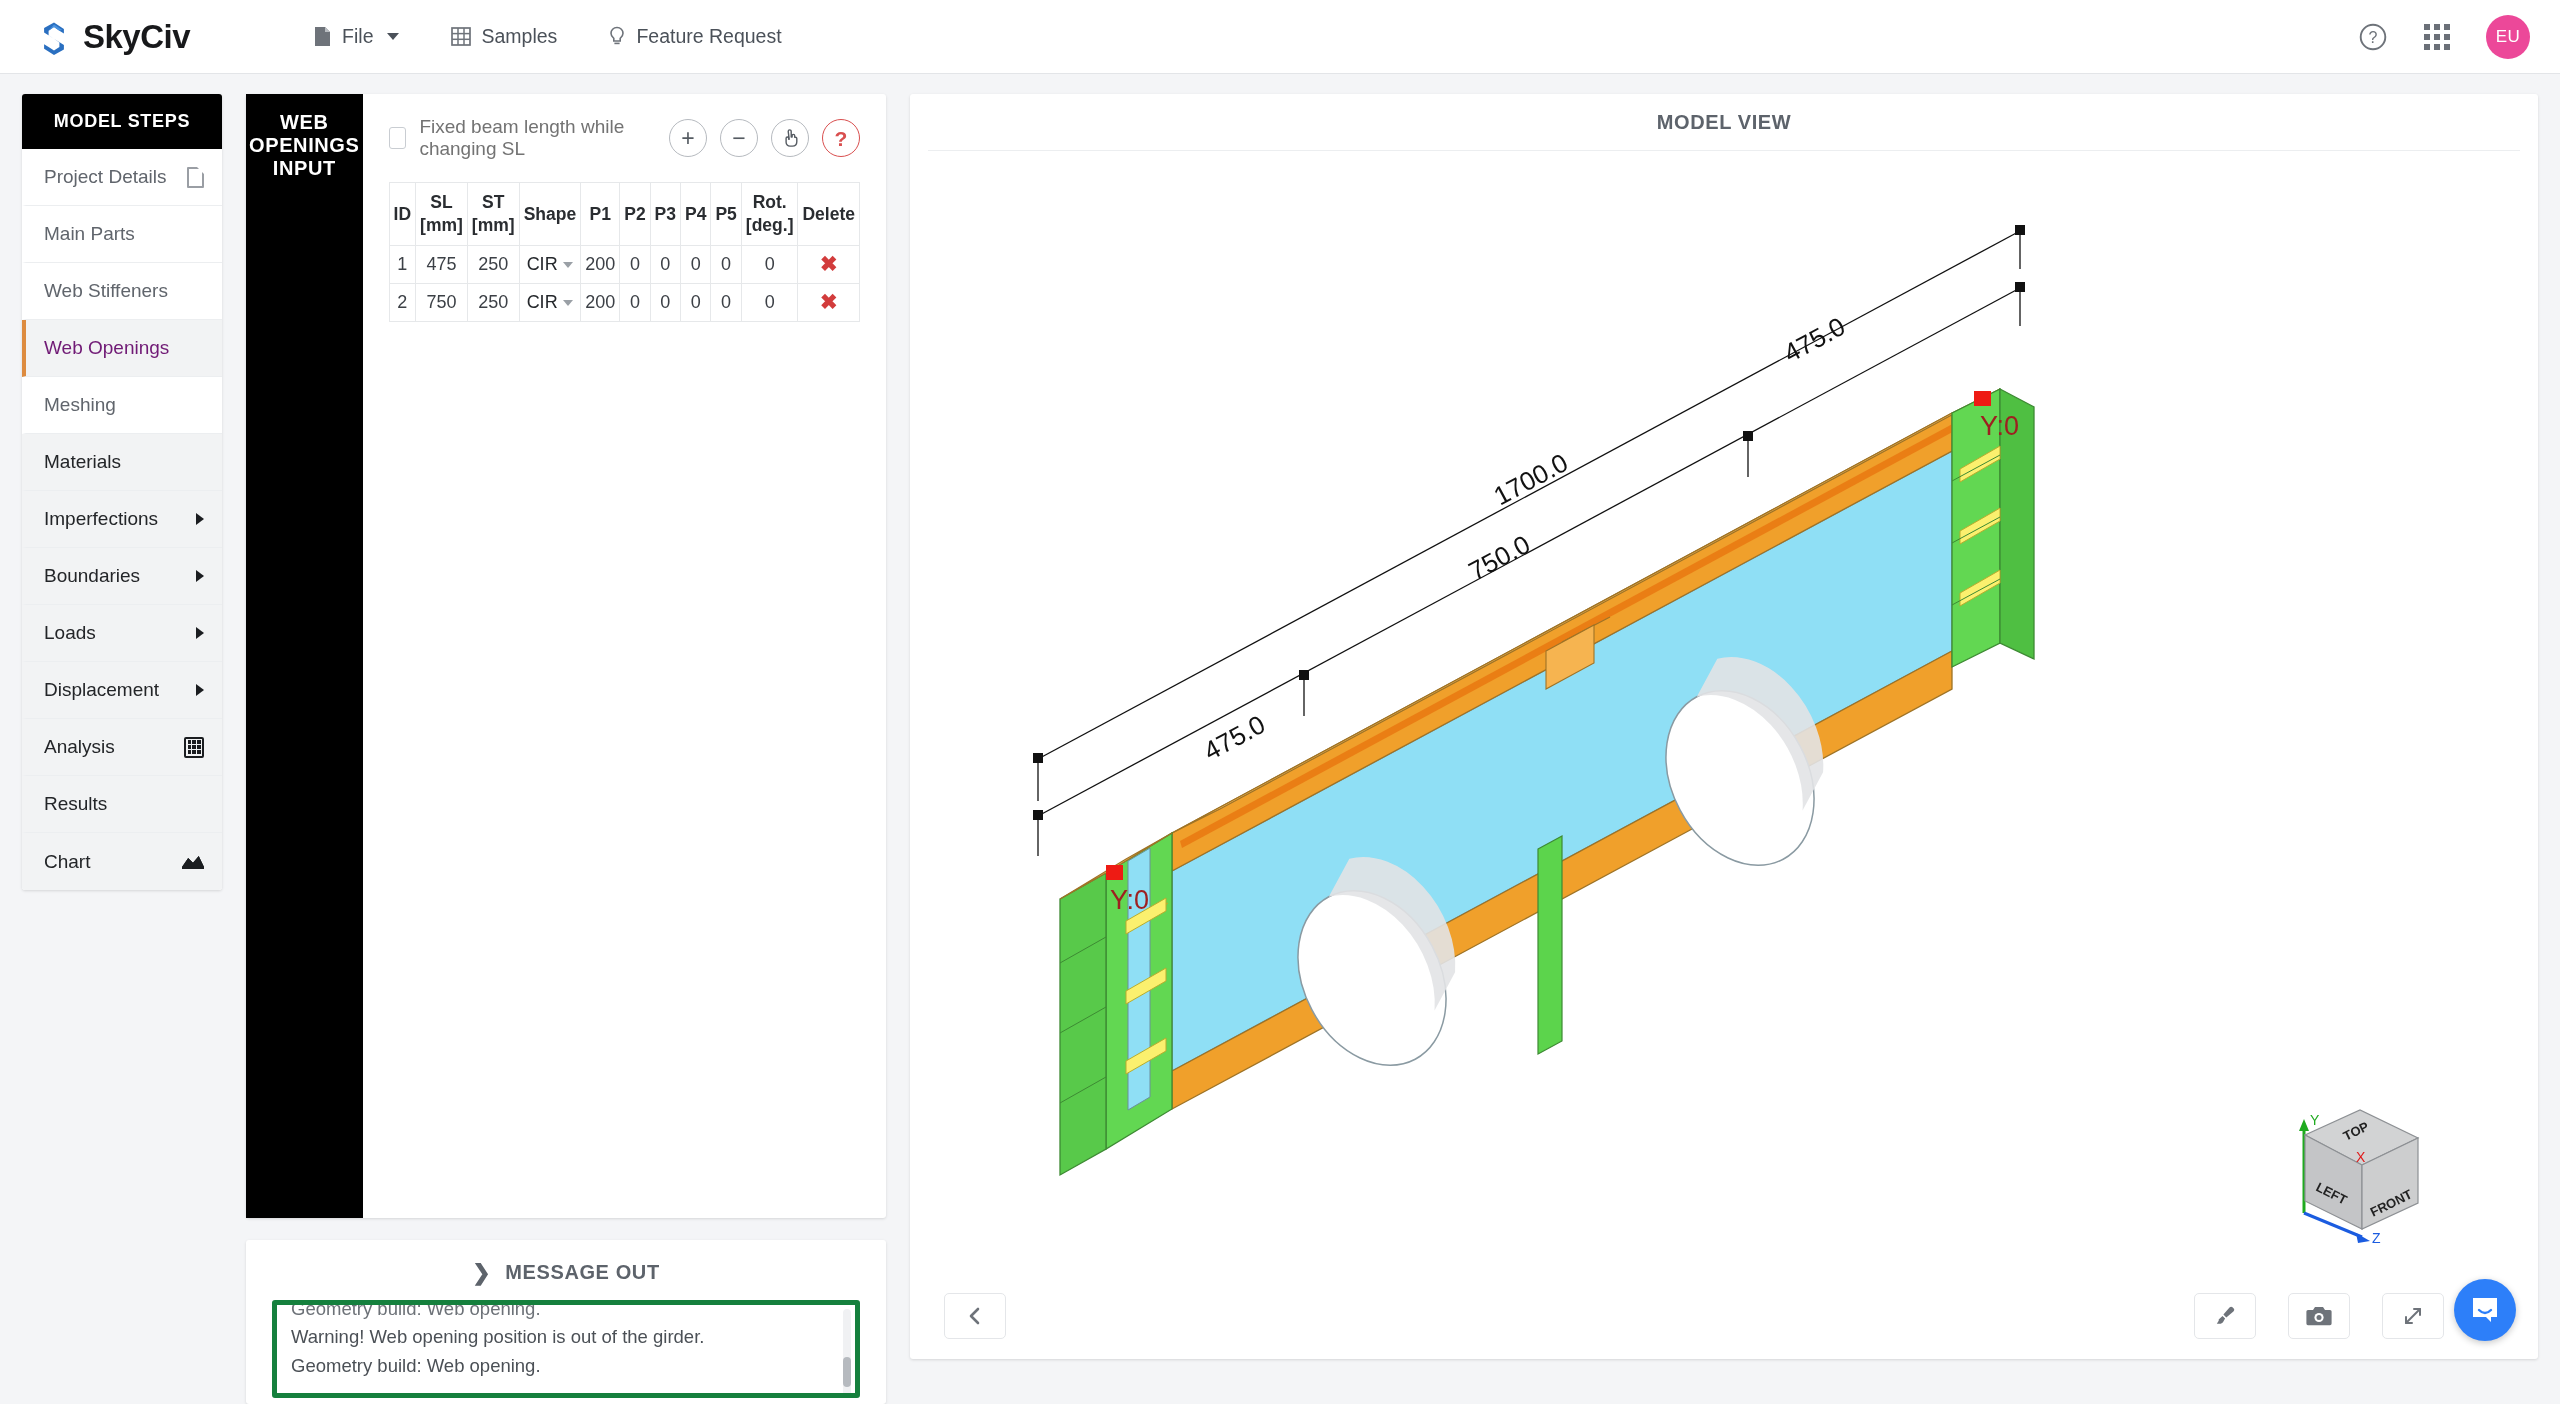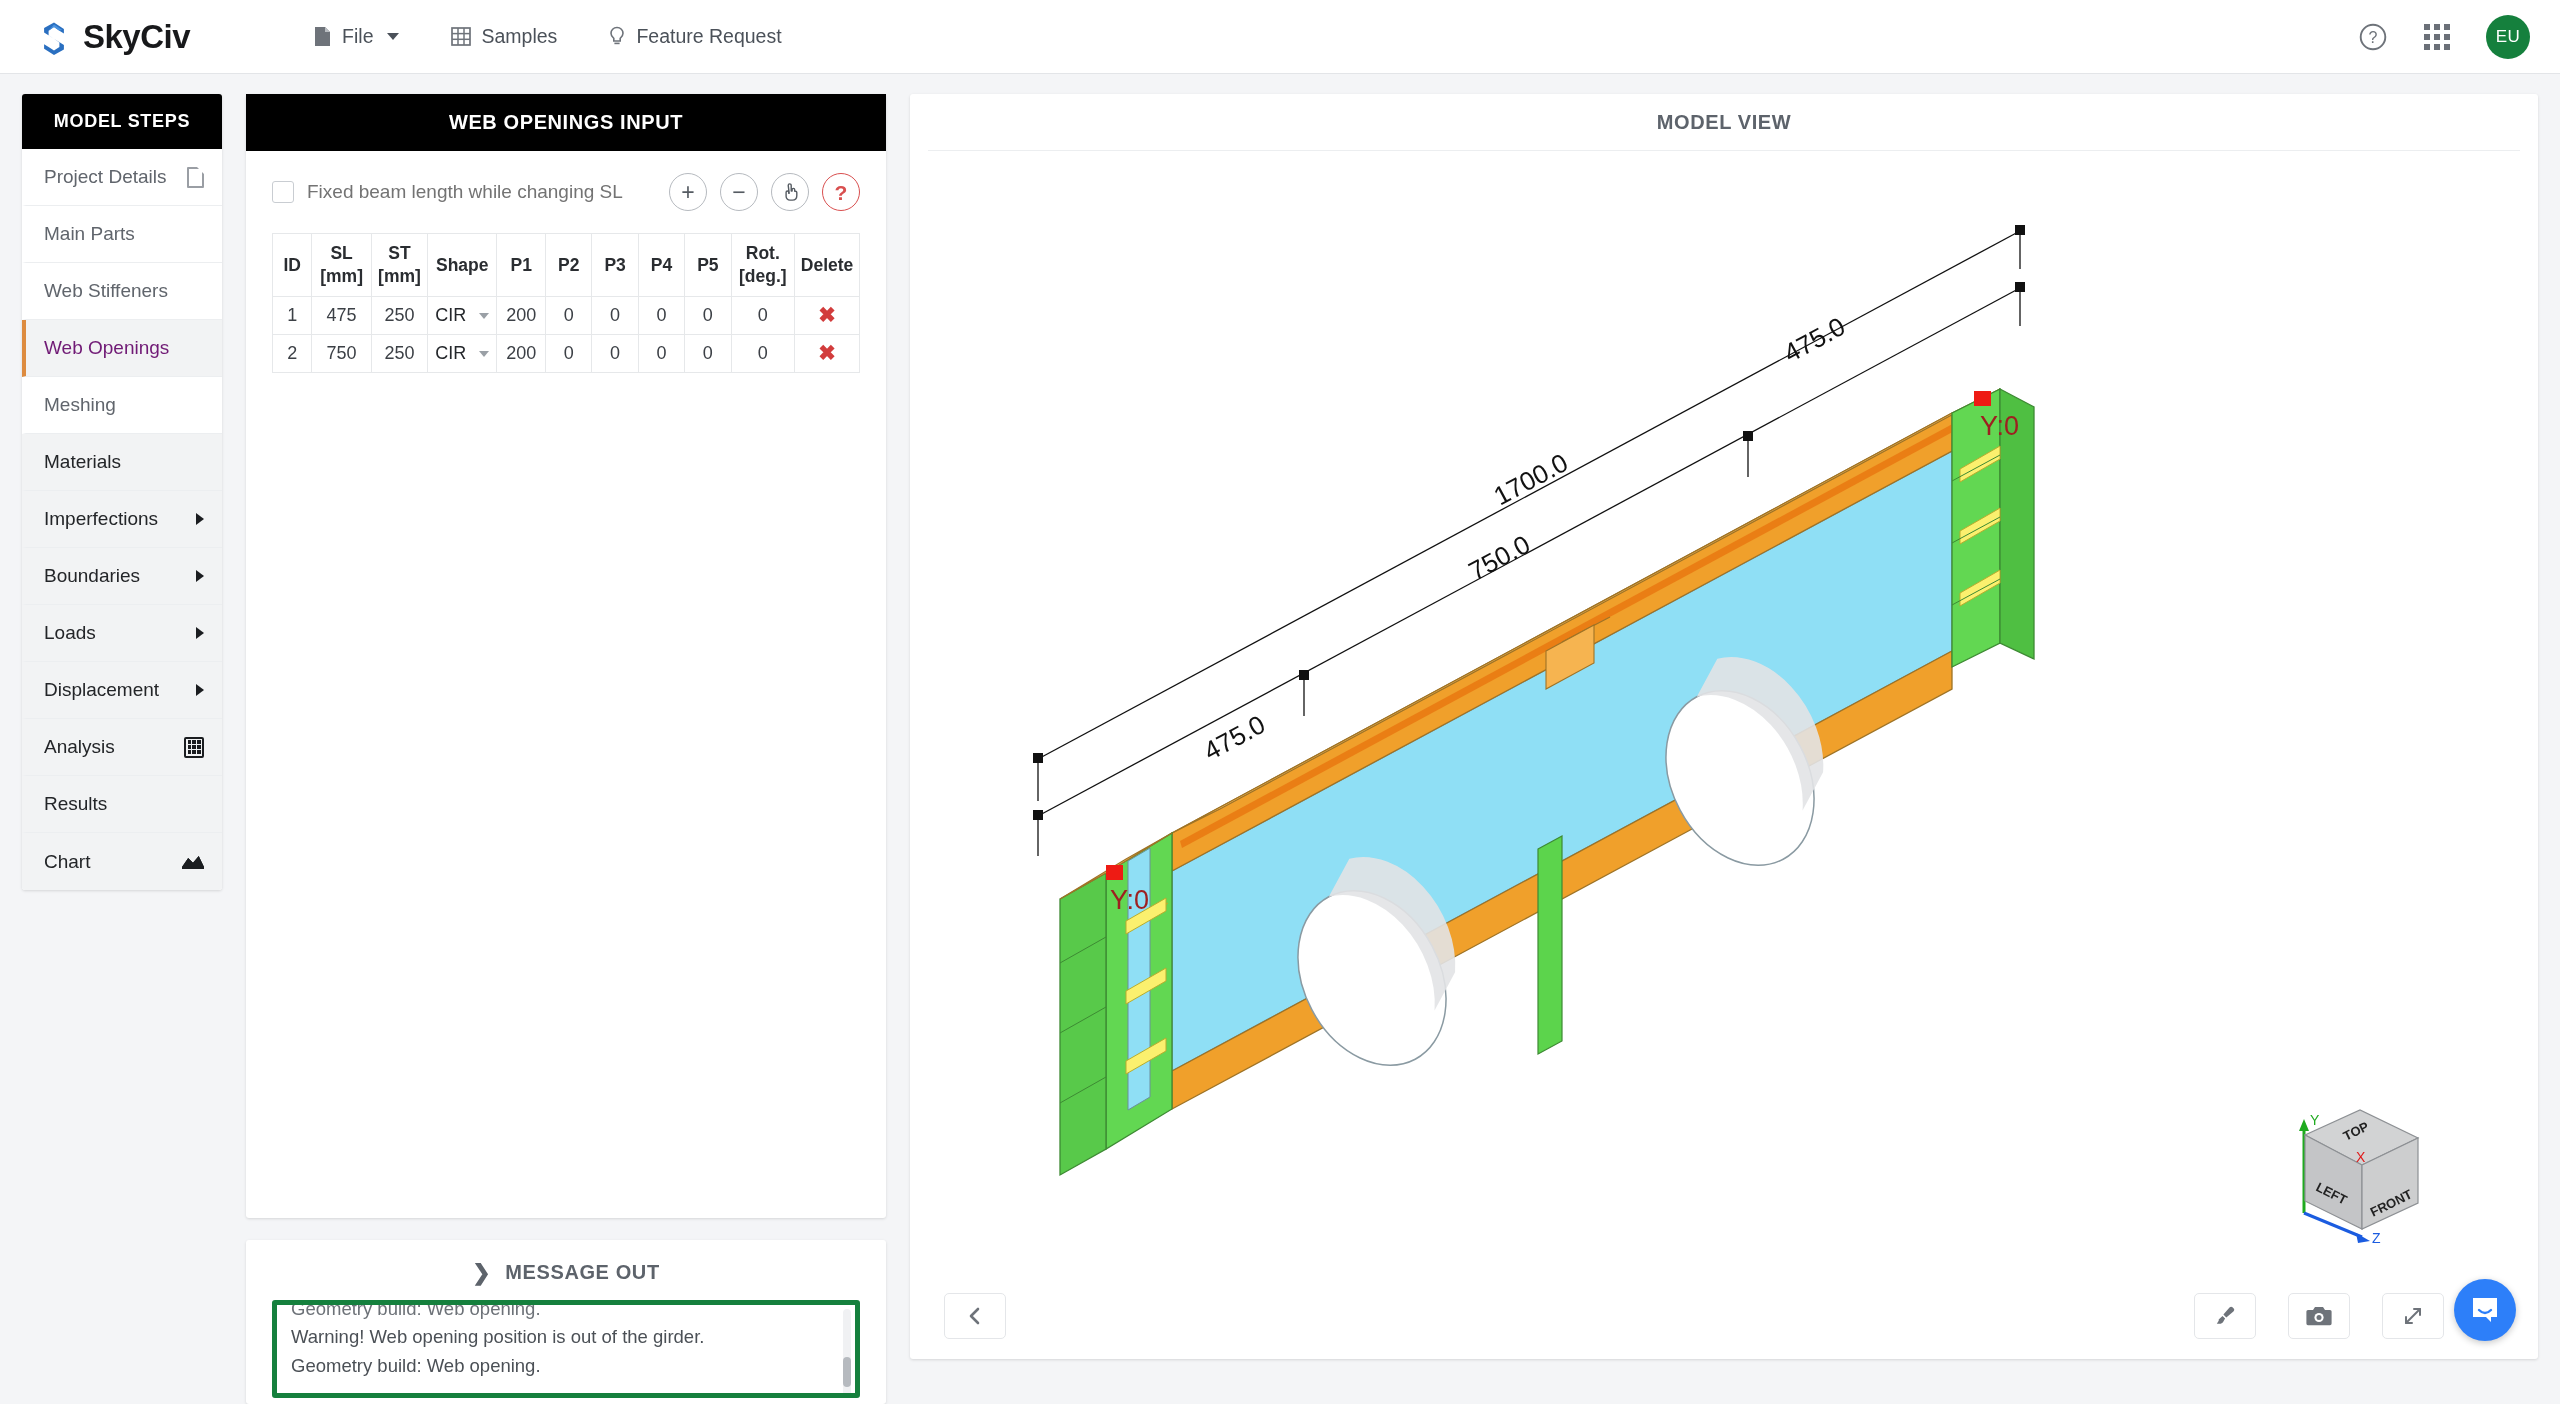--- a/index.html
+++ b/index.html
@@ -31,21 +31,21 @@
     border-left: 6px solid transparent; border-right: 6px solid transparent;
     border-top: 7px solid #4b5159;
   }
 
   .topright { position: absolute; right: 30px; display: flex; align-items: center; gap: 36px; }
   .icon-btn { cursor: pointer; display: flex; align-items: center; justify-content: center; }
   .grid-icon { display: grid; grid-template-columns: repeat(3, 6px); gap: 4px; }
   .grid-icon i { width: 6px; height: 6px; background: #6b7078; display: block; }
   .avatar {
     width: 44px; height: 44px; border-radius: 50%;
-    background: #15803d; color: #fff; font-size: 17px;
+    background: #ec4899; color: #fff; font-size: 17px;
     display: flex; align-items: center; justify-content: center;
     letter-spacing: .4px; cursor: pointer;
   }
 
   
   .body-wrap { display: flex; height: calc(1404px - 74px); padding: 20px 22px 0 22px; gap: 24px; }
 
   
   .sidebar {
     width: 200px; flex: 0 0 200px; align-self: flex-start;
@@ -97,21 +97,21 @@
     clip-path: polygon(0% 100%, 28% 18%, 50% 62%, 76% 0%, 100% 100%);
   }
 
   
   .midcol { width: 640px; flex: 0 0 640px; display: flex; flex-direction: column; gap: 22px; }
   .panel { background: #fff; border-radius: 3px; box-shadow: 0 1px 3px rgba(0,0,0,.13); }
   .panel-header-black {
     background: #000; color: #fff; text-align: center;
     font-size: 20px; font-weight: bold; letter-spacing: .6px; padding: 17px 0;
   }
-  .input-panel { height: 1300px; display: flex; flex-direction: column; }
+  .input-panel { height: 1300px; display: flex; flex-direction: row; }
   .panel-body { padding: 22px 26px; flex: 1; }
 
   .toolrow { display: flex; align-items: center; justify-content: space-between; margin-bottom: 22px; }
   .chk-wrap { display: flex; align-items: center; gap: 13px; cursor: pointer; }
   .chk { width: 22px; height: 22px; border: 1.6px solid #c9cdd2; border-radius: 3px; background: #fff; }
   .chk-label { font-size: 19px; color: #737373; }
   .roundbtns { display: flex; gap: 13px; }
   .rbtn {
     width: 38px; height: 38px; border-radius: 50%; border: 1.6px solid #b6babf;
     background: #fff; color: #555b62; font-size: 23px;

